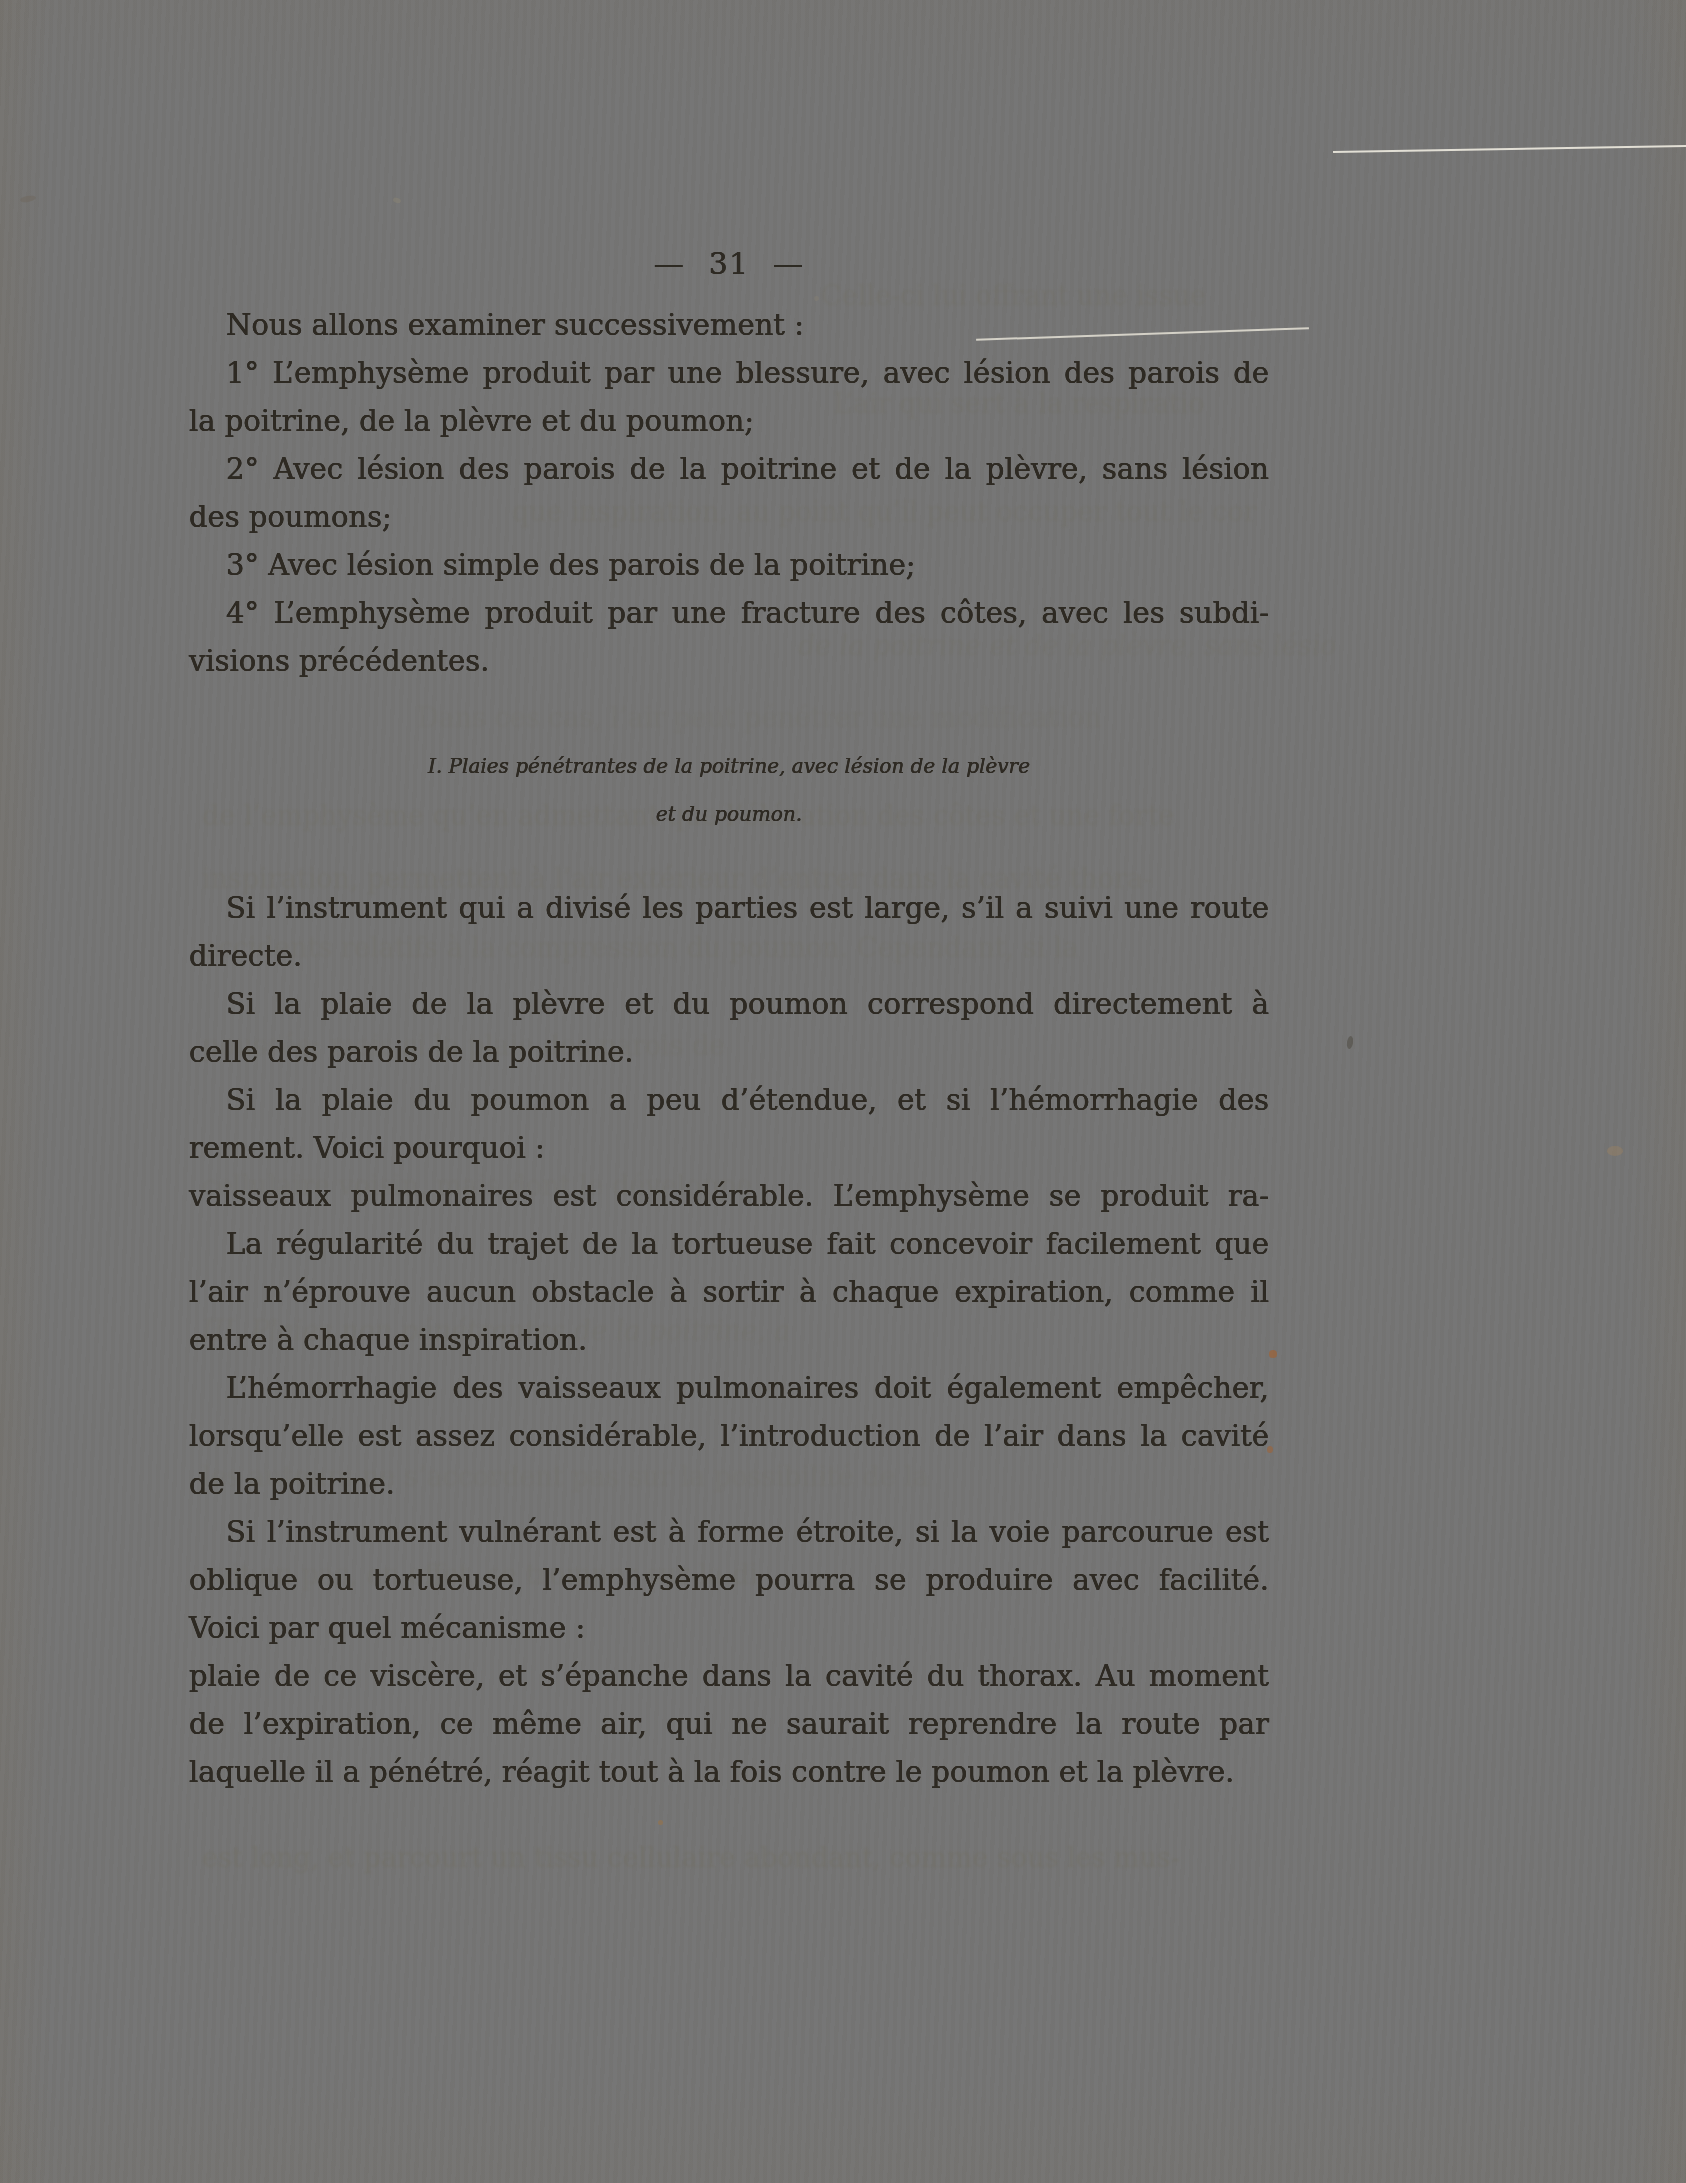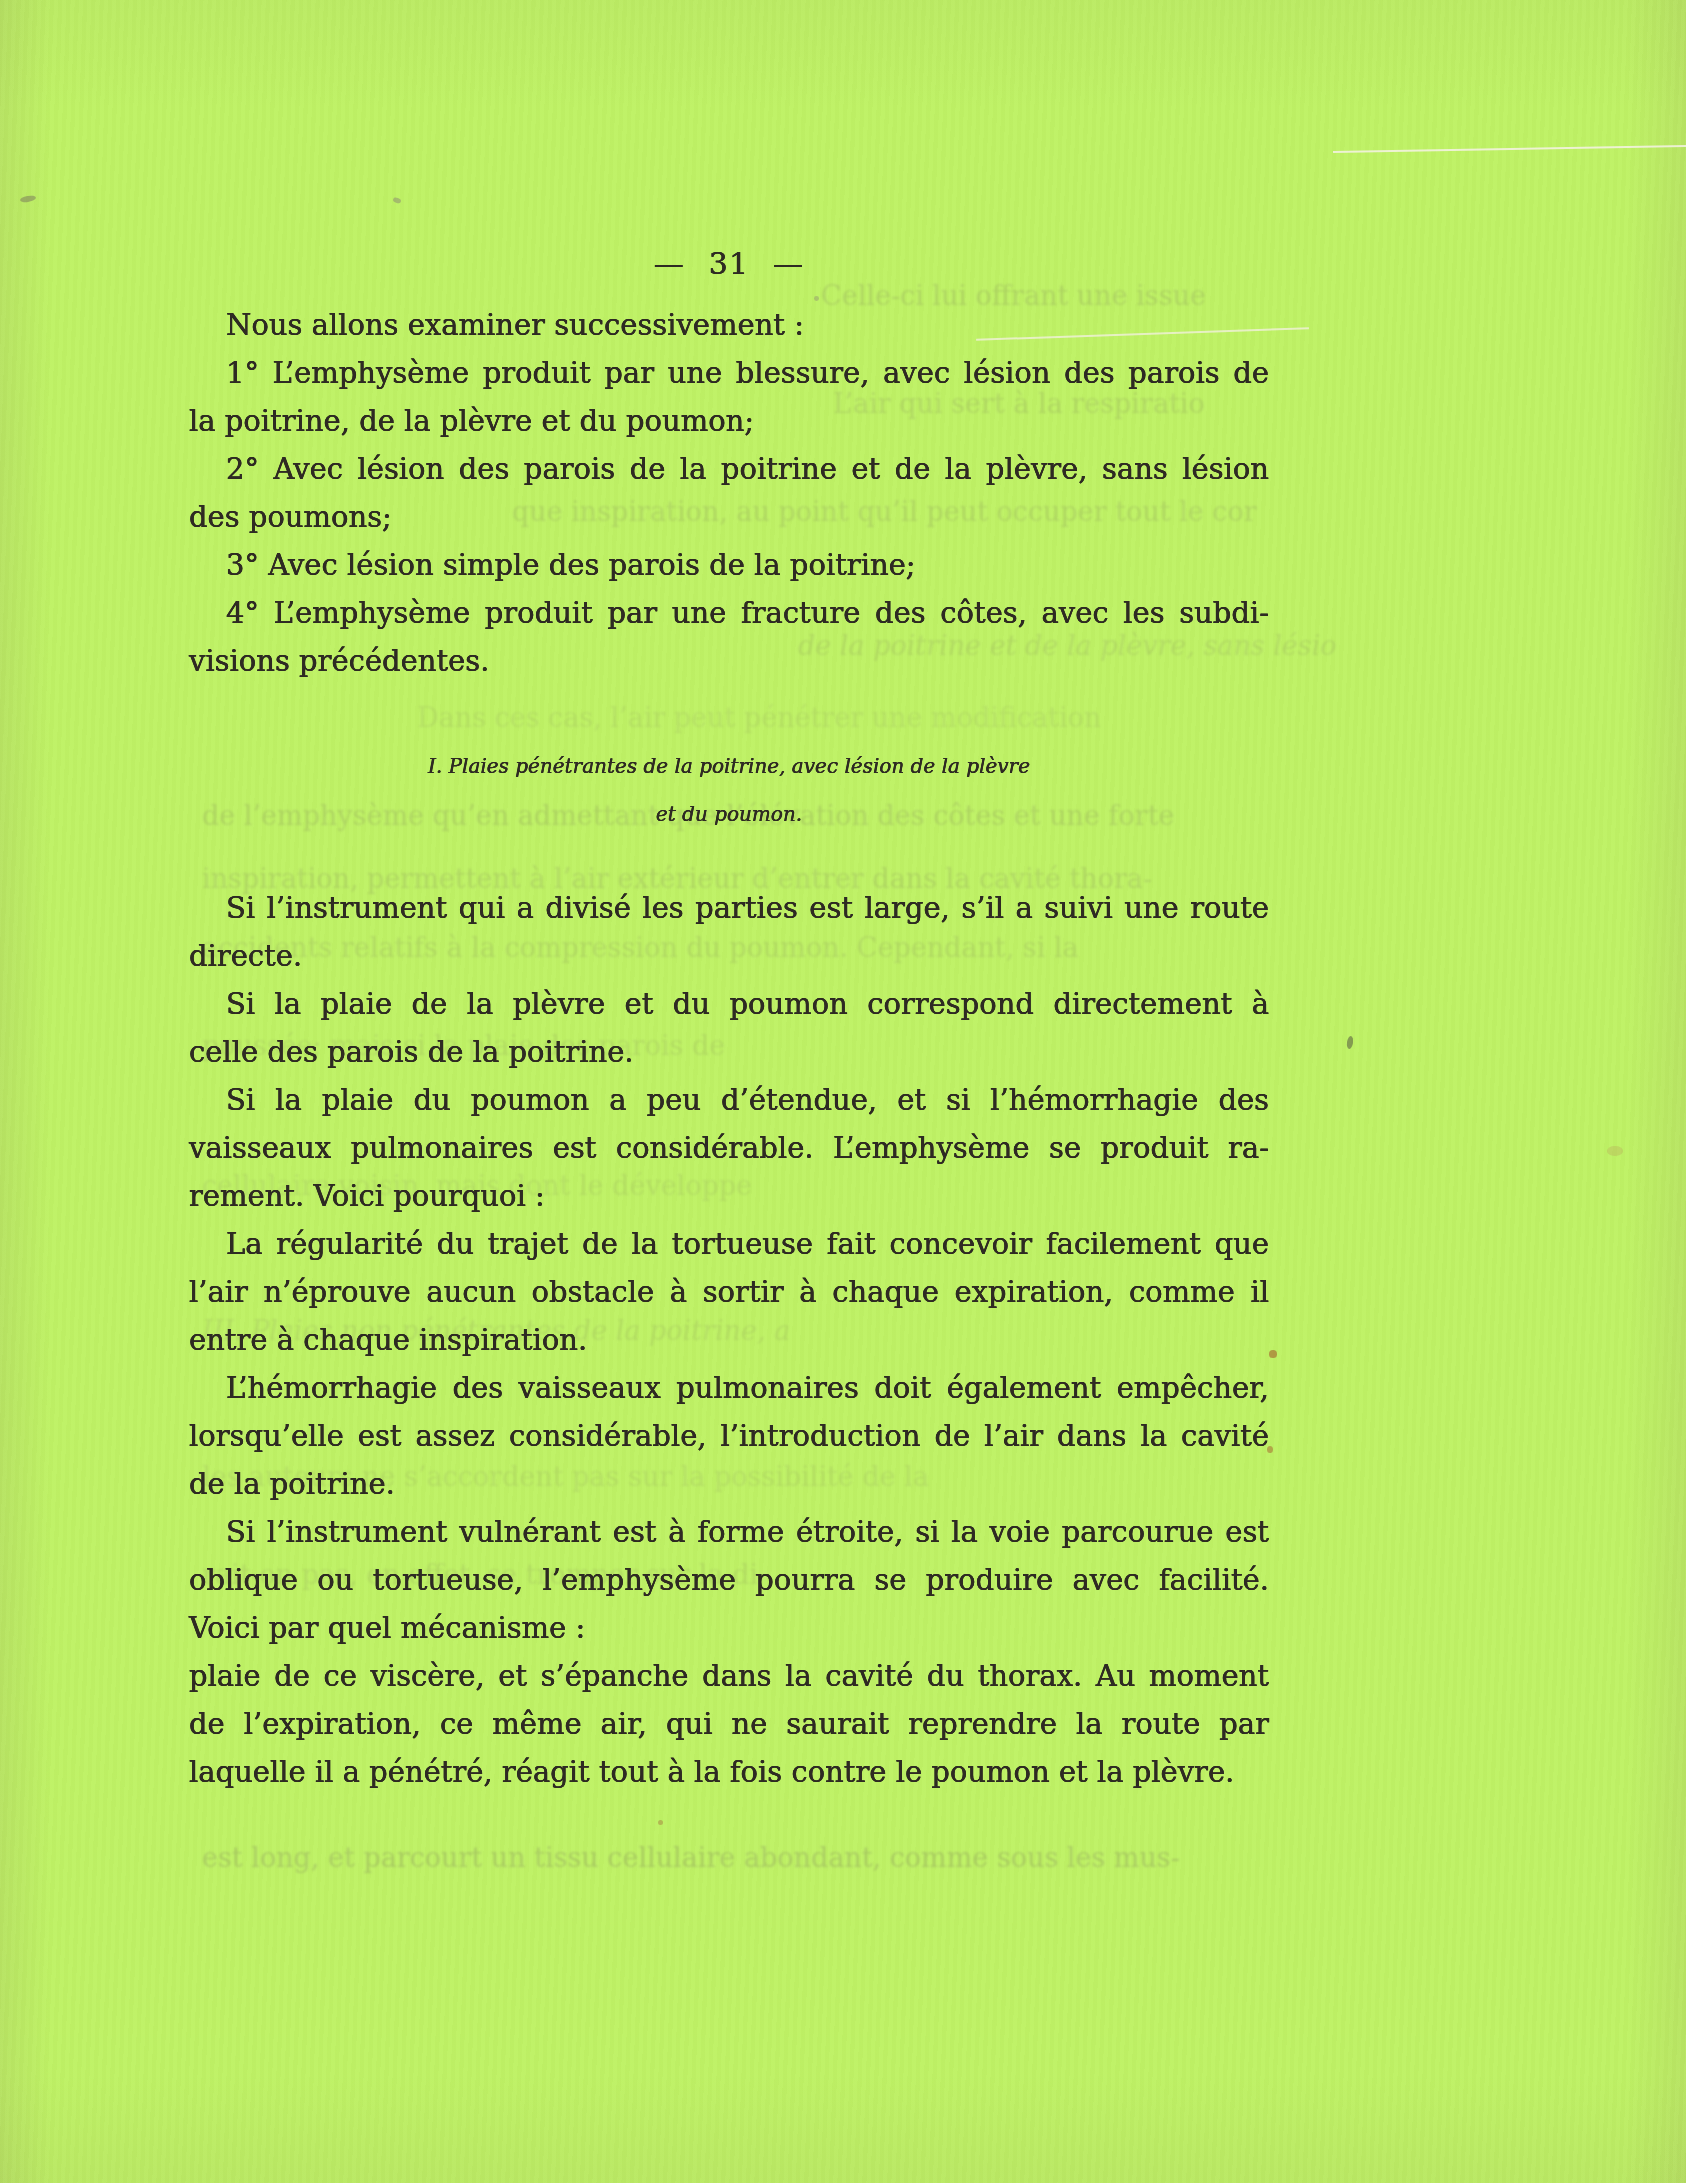--- a/index.html
+++ b/index.html
@@ -3,21 +3,21 @@
 <meta charset="utf-8">
 <style>
   html,body{margin:0;padding:0;}
   body{
     width:1686px;height:2183px;
     background:#e8e3d4;
     font-family:"DejaVu Serif","Liberation Serif",serif;
   }
   .sheet{
     position:relative;width:1686px;height:2183px;overflow:hidden;
-    background:#bef264;color:#2e2a23;
+    background:#737373;color:#2e2a23;
   }
   
   .sheet::before{
     content:'';position:absolute;inset:0;z-index:0;pointer-events:none;
     background:
       repeating-linear-gradient(92deg, rgba(140,125,95,0.028) 0 4.2px, rgba(255,255,255,0.022) 4.2px 8.3px),
       radial-gradient(165% 125% at 48% 40%, rgba(255,255,255,0) 55%, rgba(122,106,78,0.14) 100%),
       linear-gradient(90deg, rgba(122,106,78,0.11), rgba(122,106,78,0) 3%, rgba(122,106,78,0) 96.5%, rgba(122,106,78,0.10)),
       linear-gradient(0deg, rgba(122,106,78,0.07), rgba(122,106,78,0) 5%, rgba(122,106,78,0) 95%, rgba(122,106,78,0.05));
   }
@@ -77,22 +77,22 @@
       <div class="block paragraph">
         <div class="line first">Si l’instrument qui a divisé les parties est large, s’il a suivi une route</div>
         <div class="line end">directe.</div>
       </div>
       <div class="block paragraph">
         <div class="line first">Si la plaie de la plèvre et du poumon correspond directement à</div>
         <div class="line end">celle des parois de la poitrine.</div>
       </div>
       <div class="block paragraph">
         <div class="line first">Si la plaie du poumon a peu d’étendue, et si l’hémorrhagie des</div>
+        <div class="line end">rement. Voici pourquoi :</div>
         <div class="line">vaisseaux pulmonaires est considérable. L’emphysème se produit ra-</div>
-        <div class="line end">rement. Voici pourquoi :</div>
       </div>
       <div class="block paragraph">
         <div class="line first">La régularité du trajet de la tortueuse fait concevoir facilement que</div>
         <div class="line">l’air n’éprouve aucun obstacle à sortir à chaque expiration, comme il</div>
         <div class="line end">entre à chaque inspiration.</div>
       </div>
       <div class="block paragraph">
         <div class="line first">L’hémorrhagie des vaisseaux pulmonaires doit également empêcher,</div>
         <div class="line">lorsqu’elle est assez considérable, l’introduction de l’air dans la cavité</div>
         <div class="line end">de la poitrine.</div>

